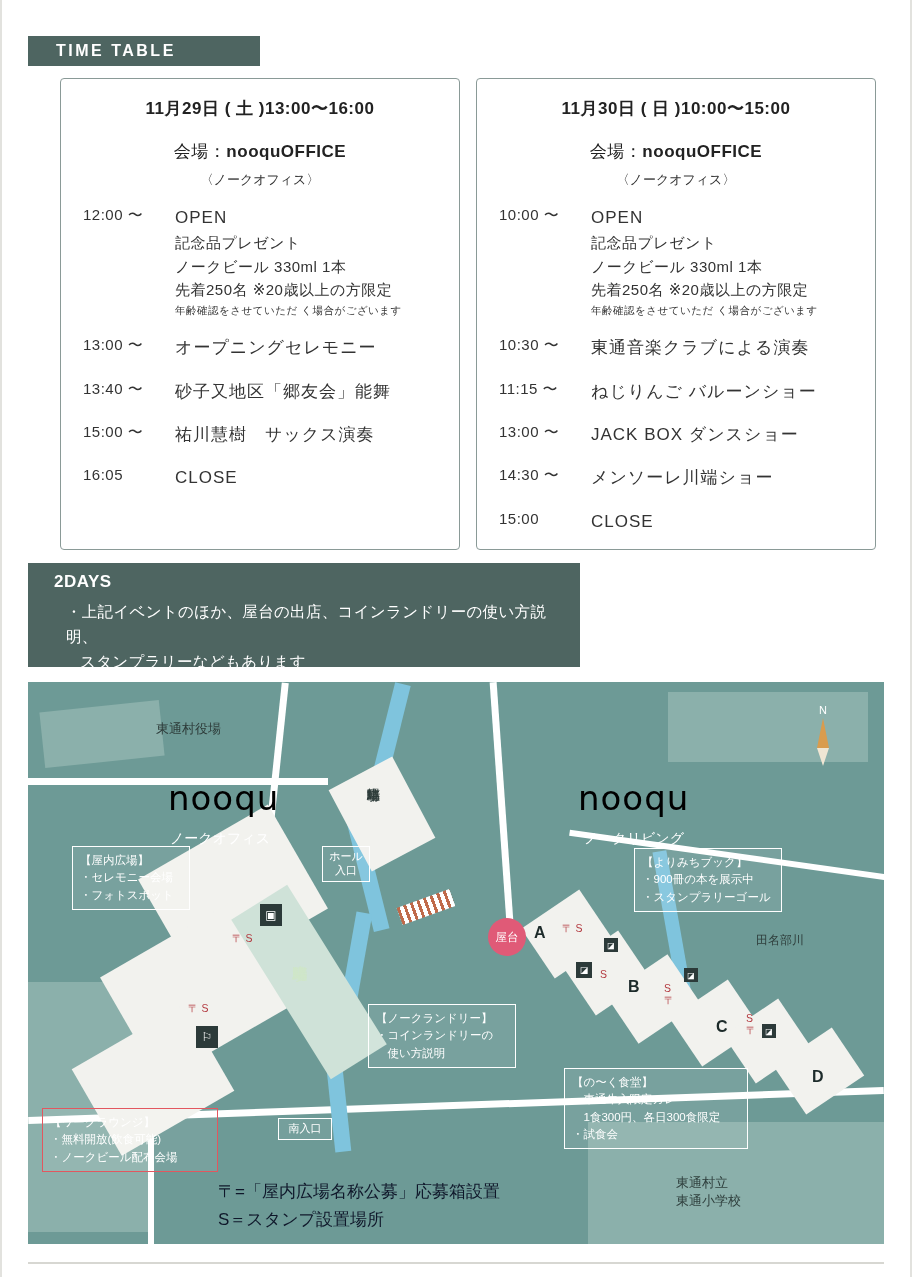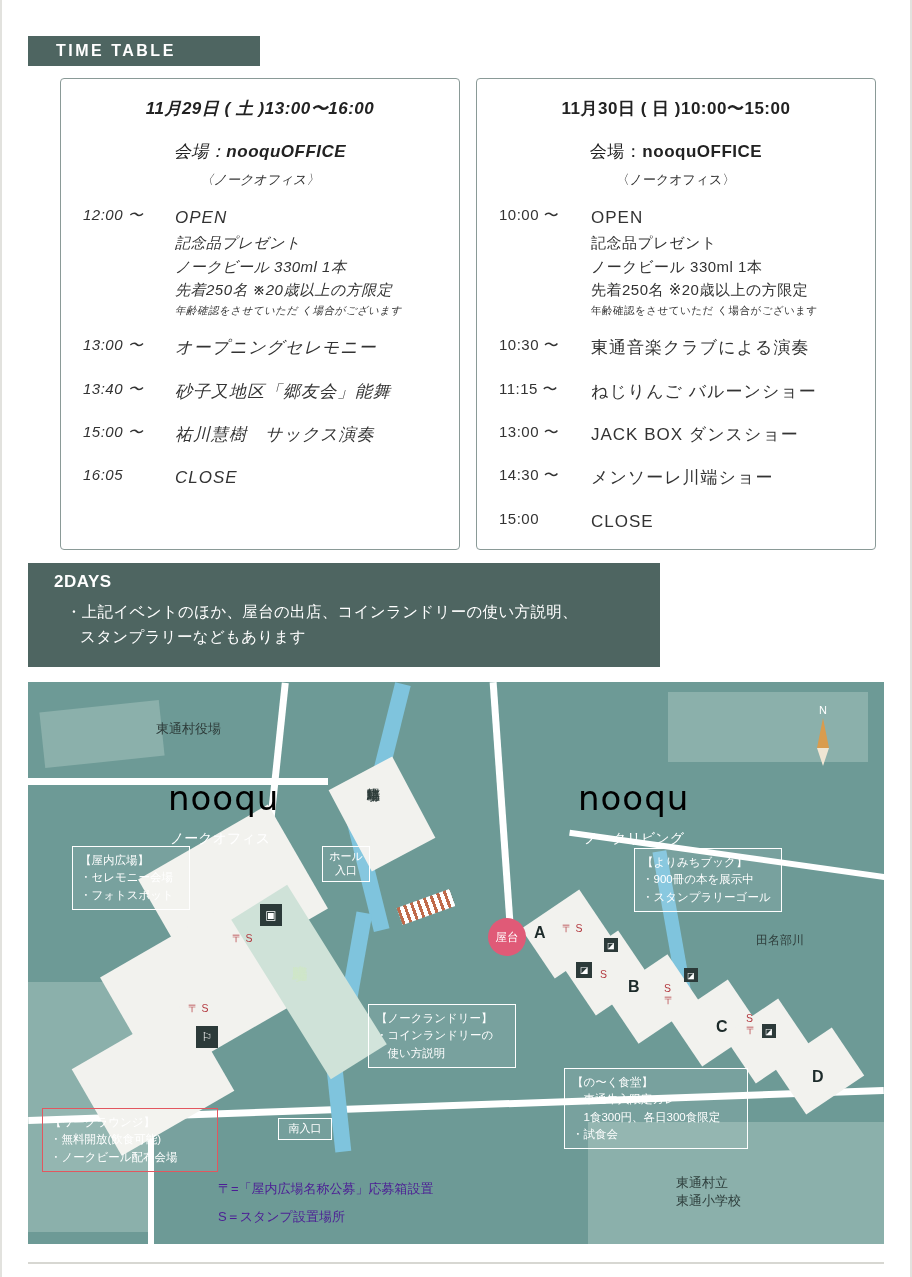--- a/index.html
+++ b/index.html
@@ -36,21 +36,21 @@
   }
 
   
   .card {
     position: absolute;
     border: 1px solid #8a9a97;
     border-radius: 4px;
     background: #ffffff;
     box-sizing: border-box;
   }
-  #card-sat { left: 60px;  top: 78px; width: 400px; height: 472px; font-style: italic; }
+  #card-sat { left: 60px;  top: 78px; width: 400px; height: 472px; }
   #card-sun { left: 476px; top: 78px; width: 400px; height: 472px; }
 
   .card-date {
     text-align: center;
     font-size: 17px;
     font-weight: bold;
     margin-top: 18px;
     letter-spacing: 0.5px;
   }
   .card-venue {
@@ -92,21 +92,21 @@
   .row .body .fine { font-size: 10.5px; display: block; color: #333; margin-top: 1px;}
   .row.open { margin-bottom: 16px; }
   .row.spaced { margin-top: 17px; }
   .row.big .body { font-size: 17px; letter-spacing: 1px; }
 
   
   .twodays {
     position: absolute;
     left: 28px;
     top: 563px;
-    width: 632px;
+    width: 552px;
     height: 104px;
     background: #4e6561;
     color: #ffffff;
     box-sizing: border-box;
     padding: 9px 16px 0 26px;
   }
   .twodays .ttl {
     font-size: 17px;
     font-weight: bold;
     letter-spacing: 0.5px;
@@ -222,22 +222,22 @@
     height: 22px;
     background: #2c3a39;
     color: #fff;
     font-size: 12px;
     display: flex;
     align-items: center;
     justify-content: center;
   }
   .legend {
     position: absolute;
-    color: #4c1d95;
-    font-size: 13px;
+    color: #0f172a;
+    font-size: 17px;
     white-space: nowrap;
   }
   .compass {
     position: absolute;
     right: 48px;
     top: 22px;
     width: 26px;
     text-align: center;
     color: #ffffff;
     font-size: 11px;

